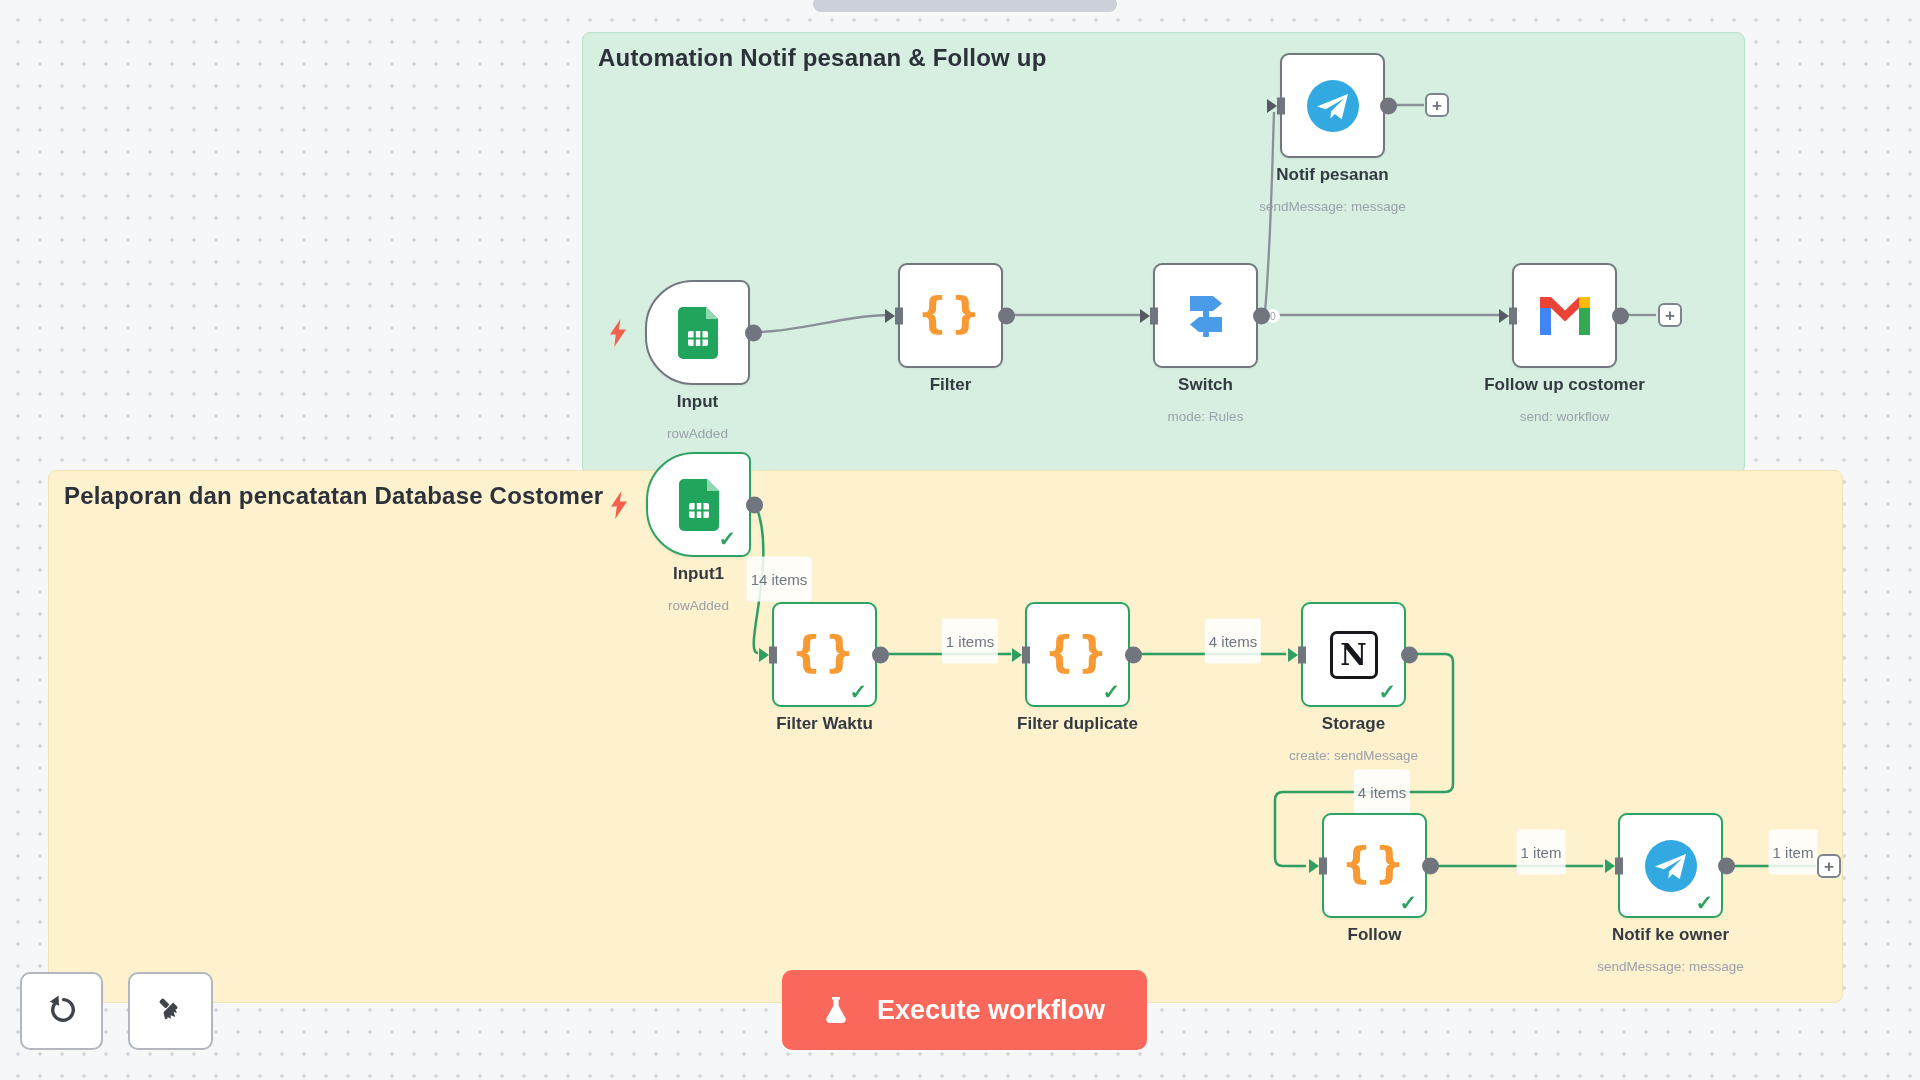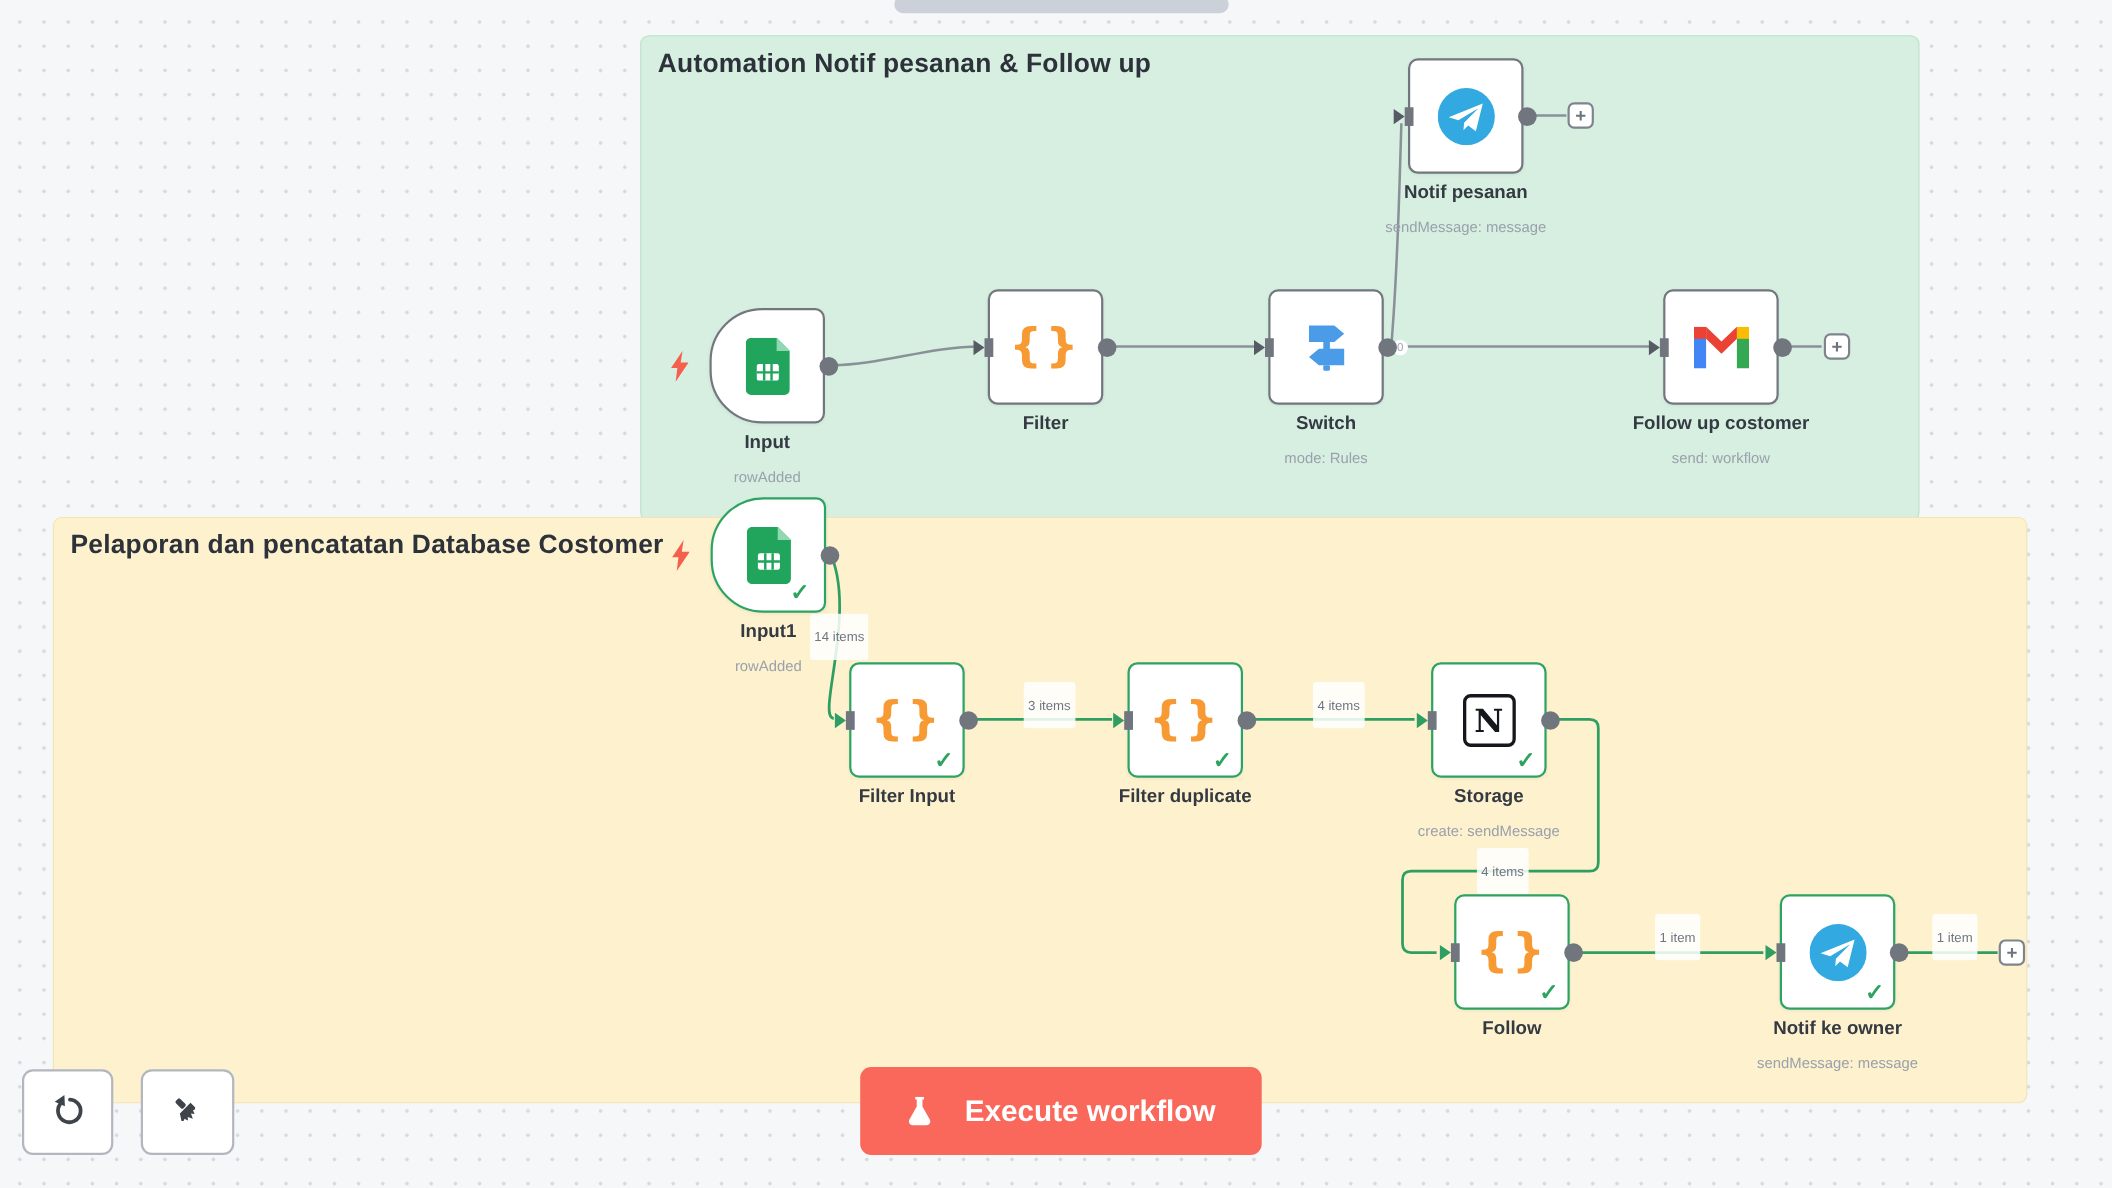--- a/index.html
+++ b/index.html
@@ -33,22 +33,22 @@
     width:8px;height:17px;background:#70757e;}
   .in-tri{position:absolute;left:-15px;top:50%;transform:translateY(-50%);
     width:0;height:0;border-top:7px solid transparent;border-bottom:7px solid transparent;
     border-left:10px solid #565b63;}
   .success .in-tri{border-left-color:#2f9e63;}
   .node-caption{position:absolute;top:calc(100% + 9px);left:50%;transform:translateX(-50%);
     text-align:center;width:280px;pointer-events:none;}
   .node-label{font-size:17px;font-weight:600;color:#343a42;}
   .node-subtitle{font-size:13.5px;font-weight:400;color:#9aa1ab;margin-top:14px;}
   .wire-label{position:absolute;transform:translate(-50%,-50%);z-index:3;
-    font-size:12px;color:#6f7683;background:rgba(255,255,255,.85);
-    padding:14px 4px;border-radius:3px;white-space:nowrap;}
+    font-size:15px;color:#6f7683;background:rgba(255,255,255,.85);
+    padding:14px 4px;border-radius:3px;white-space:nowrap;margin-left:16px;}
   .switch-badge{position:absolute;transform:translate(-50%,-50%);z-index:3;width:14px;height:14px;
     border-radius:50%;background:#fff;color:#9aa4b0;font-size:10.5px;line-height:14px;text-align:center;}
   .plus-btn{position:absolute;transform:translate(-50%,-50%);width:24px;height:24px;z-index:3;
     background:#fff;border:2px solid #7e848d;border-radius:6px;box-sizing:border-box;
     color:#6e747d;font-size:17px;font-weight:700;display:flex;align-items:center;justify-content:center;line-height:1;}
   .tool-btn{position:absolute;top:972px;width:83px;height:78px;background:#fff;
     border:2px solid #b2b7bf;border-radius:10px;box-sizing:border-box;
     display:flex;align-items:center;justify-content:center;z-index:10;cursor:pointer;}
   .execute-btn{position:absolute;left:782px;top:970px;width:365px;height:80px;z-index:10;
     background:#f9685a;border:none;border-radius:10px;color:#fff;cursor:pointer;
@@ -208,21 +208,21 @@
     </div>
     <div class="node success" style="left: 772px; top: 602px;">
       <div class="node-icon">
         <span class="braces">{}</span>
       </div>
       <span class="in-tri"></span>
       <span class="in-bar"></span>
       <span class="out-dot"></span>
       <span class="check">✓</span>
       <div class="node-caption">
-        <div class="node-label">Filter Input</div>
+        <div class="node-label">Filter Waktu</div>
       </div>
     </div>
     <div class="node success" style="left: 1025px; top: 602px;">
       <div class="node-icon">
         <span class="braces">{}</span>
       </div>
       <span class="in-tri"></span>
       <span class="in-bar"></span>
       <span class="out-dot"></span>
       <span class="check">✓</span>
@@ -267,21 +267,21 @@
       <span class="in-tri"></span>
       <span class="in-bar"></span>
       <span class="out-dot"></span>
       <span class="check">✓</span>
       <div class="node-caption">
         <div class="node-label">Notif ke owner</div>
         <div class="node-subtitle">sendMessage: message</div>
       </div>
     </div>
     <div class="wire-label" style="left: 763px; top: 579px;">14 items</div>
-    <div class="wire-label" style="left: 954px; top: 641px;">3 items</div>
+    <div class="wire-label" style="left: 954px; top: 641px;">1 items</div>
     <div class="wire-label" style="left: 1217px; top: 641px;">4 items</div>
     <div class="wire-label" style="left: 1366px; top: 792px;">4 items</div>
     <div class="wire-label" style="left: 1525px; top: 852px;">1 item</div>
     <div class="wire-label" style="left: 1777px; top: 852px;">1 item</div>
     <div class="switch-badge" style="left: 1273px; top: 316px;">0</div>
     <div class="plus-btn" style="left: 1437px; top: 105px;">+</div>
     <div class="plus-btn" style="left: 1670px; top: 315px;">+</div>
     <div class="plus-btn" style="left: 1829px; top: 866px;">+</div>
   </div>
 

